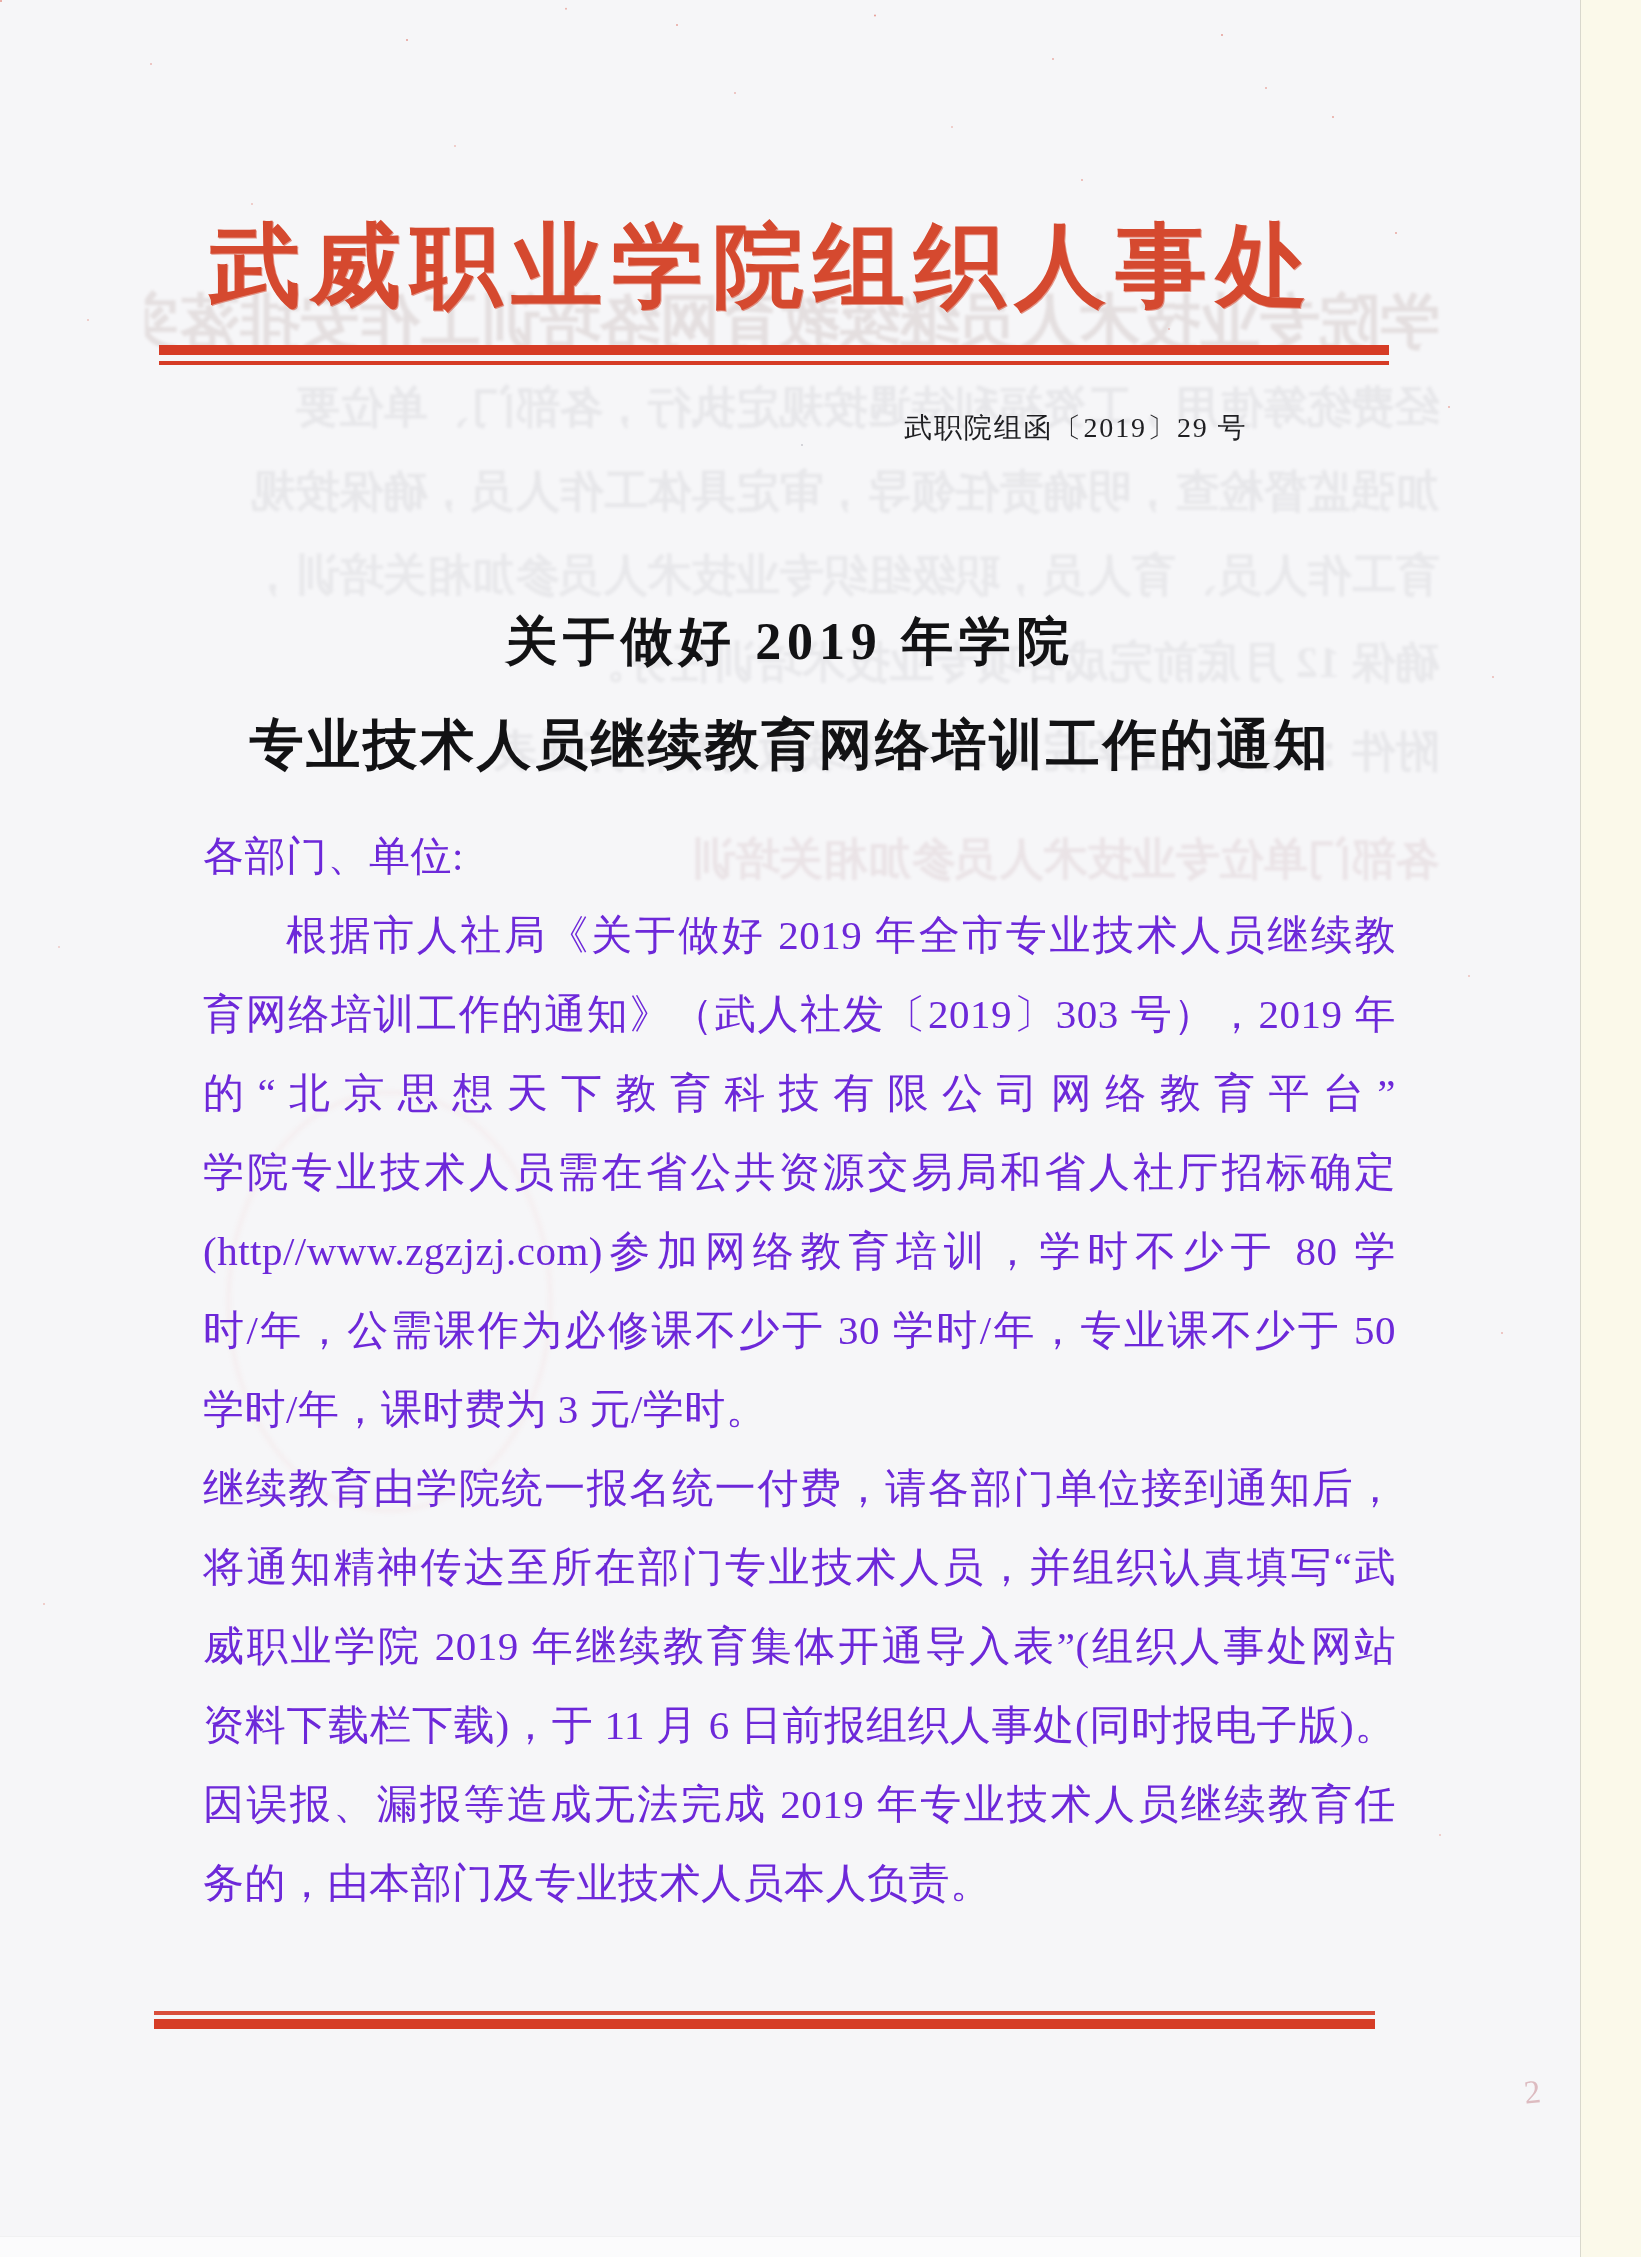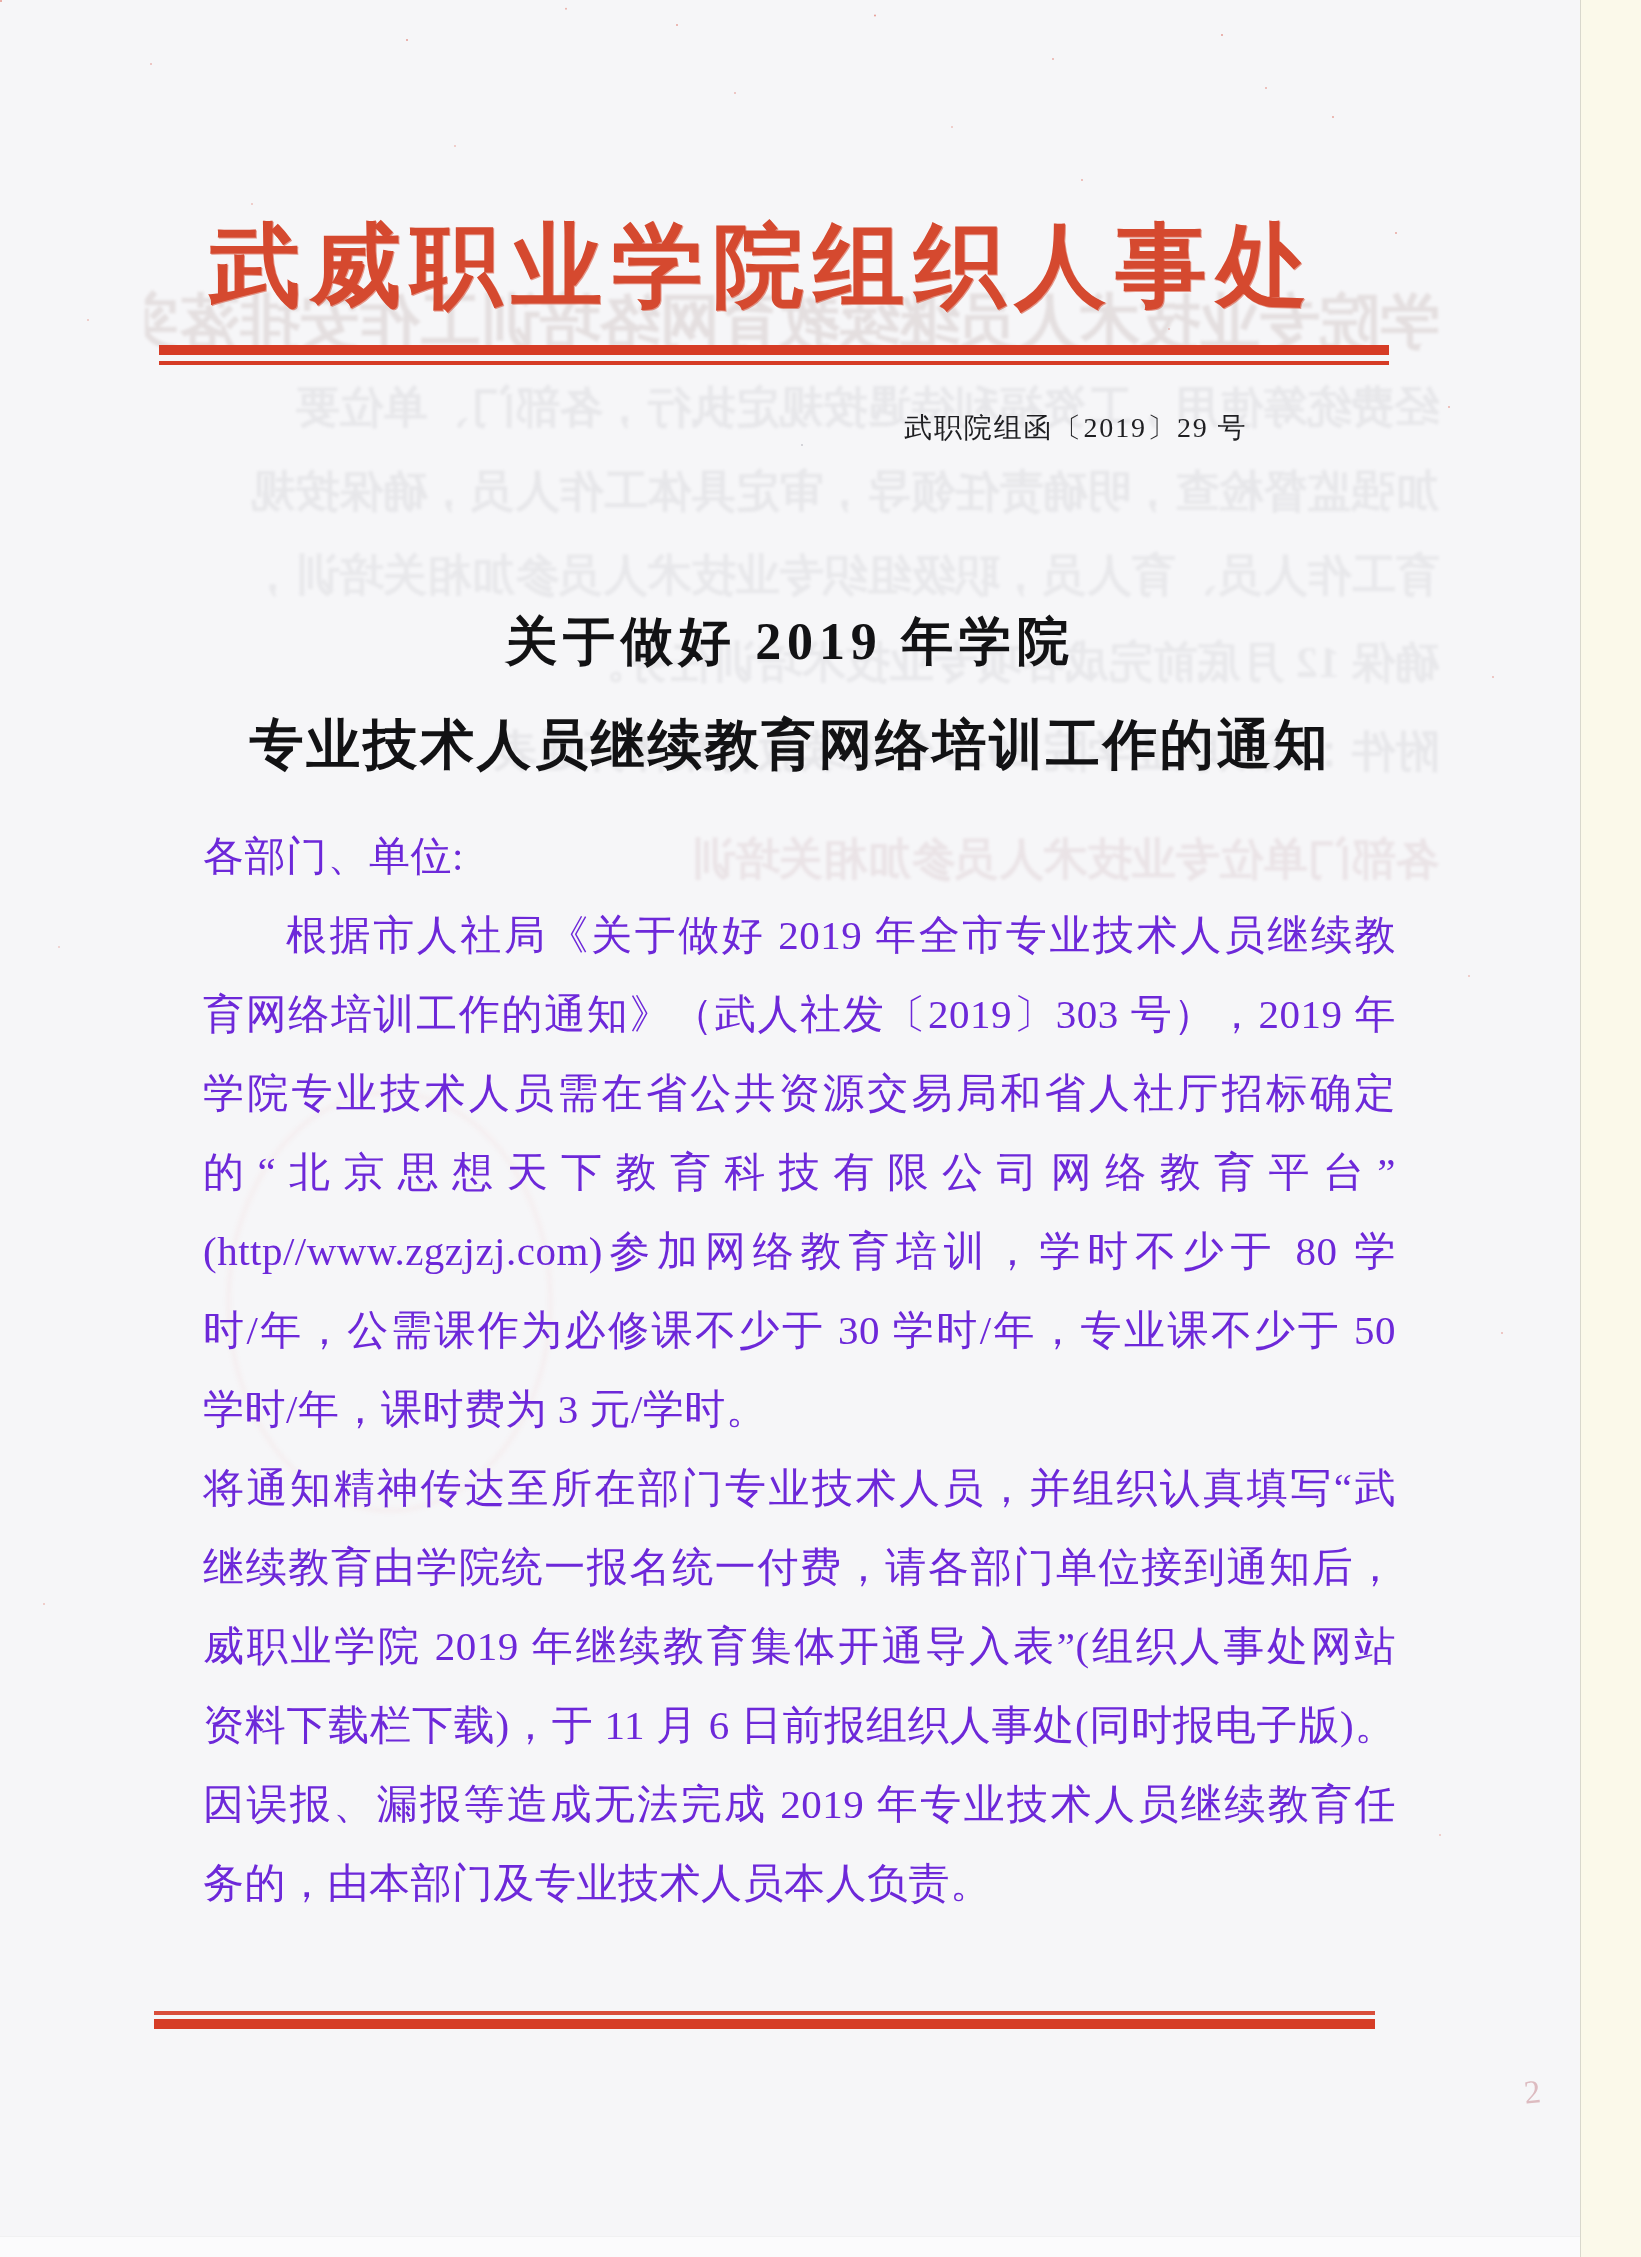--- a/index.html
+++ b/index.html
@@ -127,27 +127,27 @@
 
 <div class="title-block">
   <div class="title-line1">关于做好 2019 年学院</div>
   <div class="title-line2">专业技术人员继续教育网络培训工作的通知</div>
 </div>
 
 <div class="body-block">
   <div class="bline">各部门、单位:</div>
   <div class="bline justify indent">根据市人社局《关于做好 2019 年全市专业技术人员继续教</div>
   <div class="bline justify">育网络培训工作的通知》（武人社发〔2019〕303 号），2019 年</div>
+  <div class="bline justify">的“北京思想天下教育科技有限公司网络教育平台”</div>
   <div class="bline justify">学院专业技术人员需在省公共资源交易局和省人社厅招标确定</div>
-  <div class="bline justify">的“北京思想天下教育科技有限公司网络教育平台”</div>
   <div class="bline justify">(http//www.zgzjzj.com)参加网络教育培训，学时不少于 80 学</div>
   <div class="bline justify">时/年，公需课作为必修课不少于 30 学时/年，专业课不少于 50</div>
   <div class="bline">学时/年，课时费为 3 元/学时。</div>
+  <div class="bline justify">继续教育由学院统一报名统一付费，请各部门单位接到通知后，</div>
   <div class="bline justify">将通知精神传达至所在部门专业技术人员，并组织认真填写“武</div>
-  <div class="bline justify">继续教育由学院统一报名统一付费，请各部门单位接到通知后，</div>
   <div class="bline justify">威职业学院 2019 年继续教育集体开通导入表”(组织人事处网站</div>
   <div class="bline justify">资料下载栏下载)，于 11 月 6 日前报组织人事处(同时报电子版)。</div>
   <div class="bline justify">因误报、漏报等造成无法完成 2019 年专业技术人员继续教育任</div>
   <div class="bline">务的，由本部门及专业技术人员本人负责。</div>
 </div>
 
 <div class="rule-bot-thin"></div>
 <div class="rule-bot-thick"></div>
 
 <div class="page-number">2</div>

